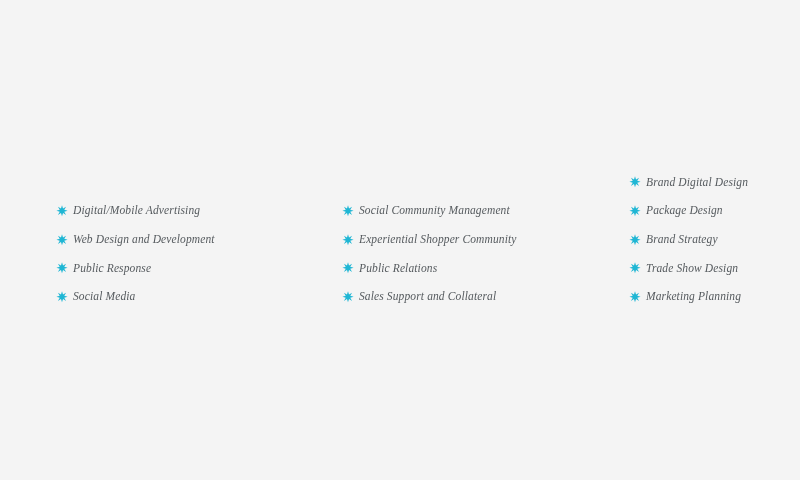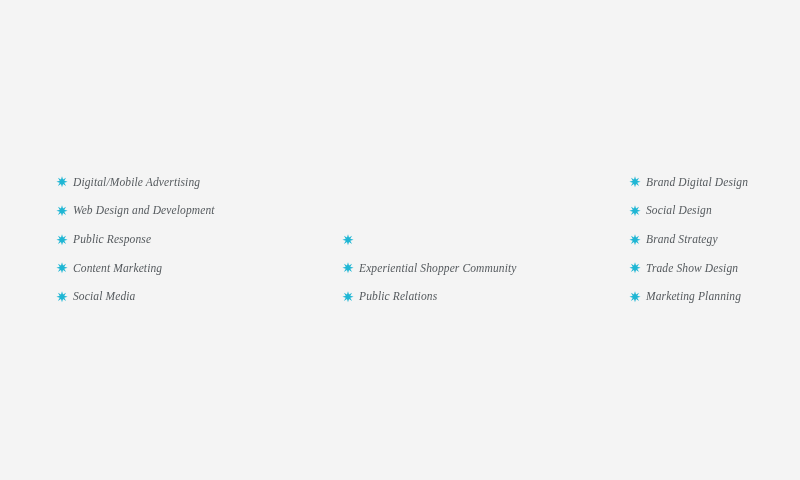--- a/index.html
+++ b/index.html
@@ -106,74 +106,75 @@
           </svg>
         </span>
         <span class="service-label">Public Response</span>
       </div>
       <div class="service-item">
         <span class="star-icon">
           <svg viewBox="0 0 24 24" aria-hidden="true">
             <path fill="#1fb6d4" d="M12 0.6 L14.05 7.2 L20.2 3.4 L16.5 9.7 L23.2 11.6 L16.5 13.6 L20.2 19.9 L14.05 16.1 L12 22.7 L9.95 16.1 L3.8 19.9 L7.5 13.6 L0.8 11.6 L7.5 9.7 L3.8 3.4 L9.95 7.2 Z"></path>
           </svg>
         </span>
-        <span class="service-label">Content Marketing</span>
-      </div>
-      <div class="service-item">
-        <span class="star-icon">
-          <svg viewBox="0 0 24 24" aria-hidden="true">
-            <path fill="#1fb6d4" d="M12 0.6 L14.05 7.2 L20.2 3.4 L16.5 9.7 L23.2 11.6 L16.5 13.6 L20.2 19.9 L14.05 16.1 L12 22.7 L9.95 16.1 L3.8 19.9 L7.5 13.6 L0.8 11.6 L7.5 9.7 L3.8 3.4 L9.95 7.2 Z"></path>
-          </svg>
-        </span>
         <span class="service-label">Social Media</span>
       </div>
     </div>
 
     <div class="services-column col-2">
       <div class="service-item">
         <span class="star-icon">
           <svg viewBox="0 0 24 24" aria-hidden="true">
             <path fill="#1fb6d4" d="M12 0.6 L14.05 7.2 L20.2 3.4 L16.5 9.7 L23.2 11.6 L16.5 13.6 L20.2 19.9 L14.05 16.1 L12 22.7 L9.95 16.1 L3.8 19.9 L7.5 13.6 L0.8 11.6 L7.5 9.7 L3.8 3.4 L9.95 7.2 Z"></path>
           </svg>
         </span>
+        <span class="service-label">Social Community Management</span>
       </div>
       <div class="service-item">
         <span class="star-icon">
           <svg viewBox="0 0 24 24" aria-hidden="true">
             <path fill="#1fb6d4" d="M12 0.6 L14.05 7.2 L20.2 3.4 L16.5 9.7 L23.2 11.6 L16.5 13.6 L20.2 19.9 L14.05 16.1 L12 22.7 L9.95 16.1 L3.8 19.9 L7.5 13.6 L0.8 11.6 L7.5 9.7 L3.8 3.4 L9.95 7.2 Z"></path>
           </svg>
         </span>
         <span class="service-label">Experiential Shopper Community</span>
       </div>
       <div class="service-item">
         <span class="star-icon">
           <svg viewBox="0 0 24 24" aria-hidden="true">
             <path fill="#1fb6d4" d="M12 0.6 L14.05 7.2 L20.2 3.4 L16.5 9.7 L23.2 11.6 L16.5 13.6 L20.2 19.9 L14.05 16.1 L12 22.7 L9.95 16.1 L3.8 19.9 L7.5 13.6 L0.8 11.6 L7.5 9.7 L3.8 3.4 L9.95 7.2 Z"></path>
           </svg>
         </span>
         <span class="service-label">Public Relations</span>
       </div>
+      <div class="service-item">
+        <span class="star-icon">
+          <svg viewBox="0 0 24 24" aria-hidden="true">
+            <path fill="#1fb6d4" d="M12 0.6 L14.05 7.2 L20.2 3.4 L16.5 9.7 L23.2 11.6 L16.5 13.6 L20.2 19.9 L14.05 16.1 L12 22.7 L9.95 16.1 L3.8 19.9 L7.5 13.6 L0.8 11.6 L7.5 9.7 L3.8 3.4 L9.95 7.2 Z"></path>
+          </svg>
+        </span>
+        <span class="service-label">Sales Support and Collateral</span>
+      </div>
     </div>
 
     <div class="services-column col-3">
       <div class="service-item">
         <span class="star-icon">
           <svg viewBox="0 0 24 24" aria-hidden="true">
             <path fill="#1fb6d4" d="M12 0.6 L14.05 7.2 L20.2 3.4 L16.5 9.7 L23.2 11.6 L16.5 13.6 L20.2 19.9 L14.05 16.1 L12 22.7 L9.95 16.1 L3.8 19.9 L7.5 13.6 L0.8 11.6 L7.5 9.7 L3.8 3.4 L9.95 7.2 Z"></path>
           </svg>
         </span>
         <span class="service-label">Brand Digital Design</span>
       </div>
       <div class="service-item">
         <span class="star-icon">
           <svg viewBox="0 0 24 24" aria-hidden="true">
             <path fill="#1fb6d4" d="M12 0.6 L14.05 7.2 L20.2 3.4 L16.5 9.7 L23.2 11.6 L16.5 13.6 L20.2 19.9 L14.05 16.1 L12 22.7 L9.95 16.1 L3.8 19.9 L7.5 13.6 L0.8 11.6 L7.5 9.7 L3.8 3.4 L9.95 7.2 Z"></path>
           </svg>
         </span>
-        <span class="service-label">Social Design</span>
+        <span class="service-label">Package Design</span>
       </div>
       <div class="service-item">
         <span class="star-icon">
           <svg viewBox="0 0 24 24" aria-hidden="true">
             <path fill="#1fb6d4" d="M12 0.6 L14.05 7.2 L20.2 3.4 L16.5 9.7 L23.2 11.6 L16.5 13.6 L20.2 19.9 L14.05 16.1 L12 22.7 L9.95 16.1 L3.8 19.9 L7.5 13.6 L0.8 11.6 L7.5 9.7 L3.8 3.4 L9.95 7.2 Z"></path>
           </svg>
         </span>
         <span class="service-label">Brand Strategy</span>
       </div>
       <div class="service-item">

